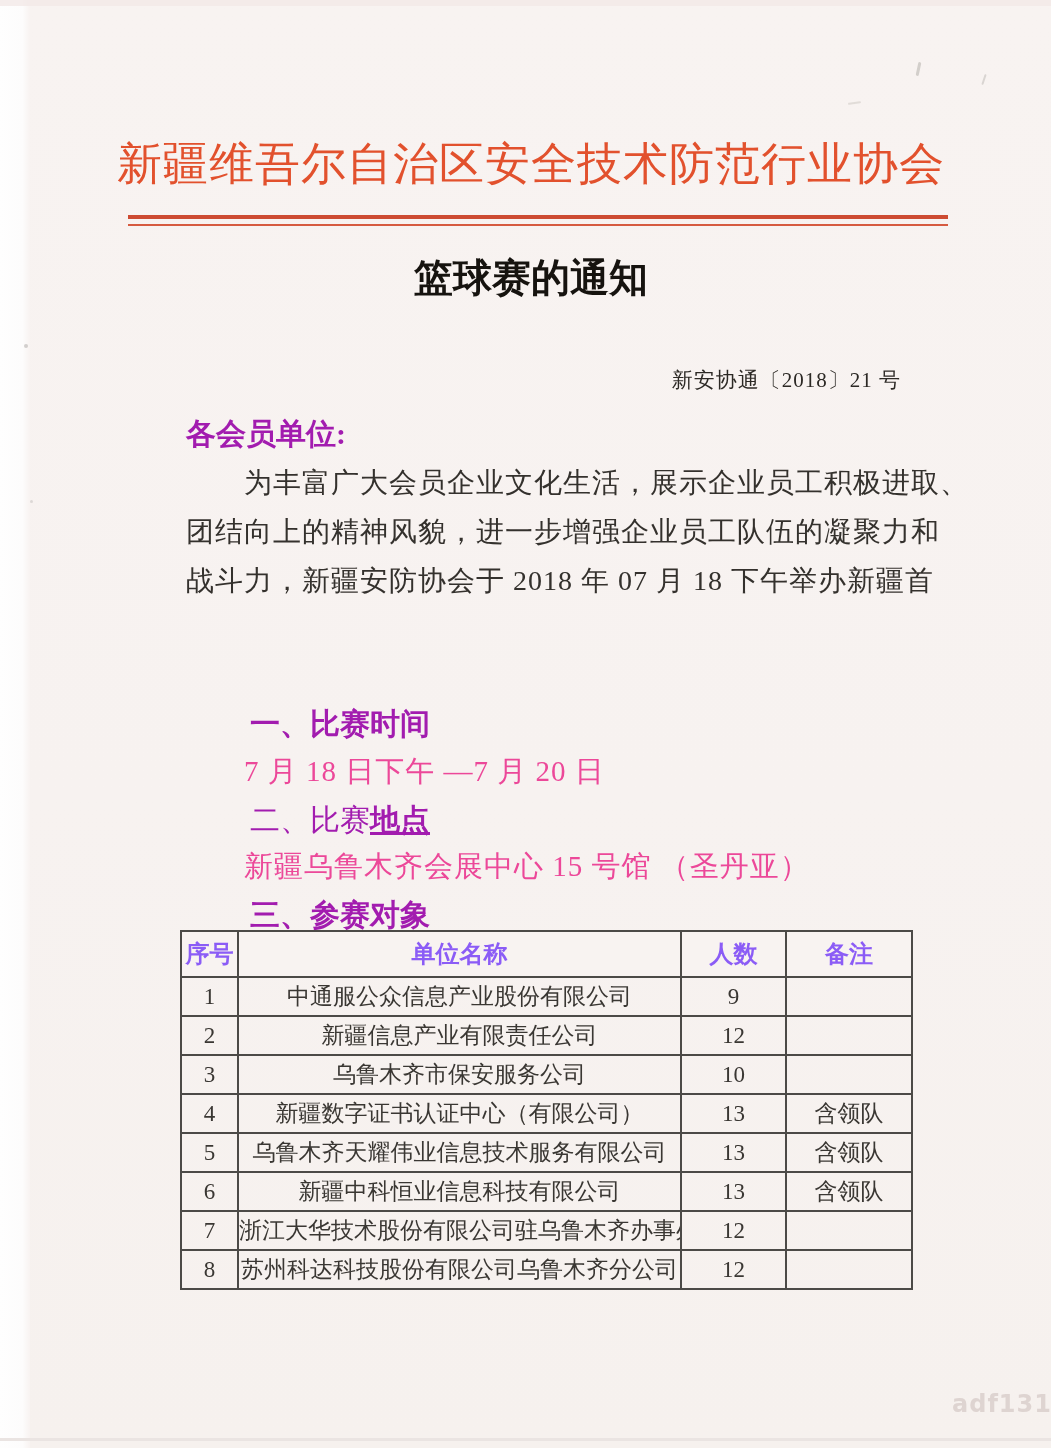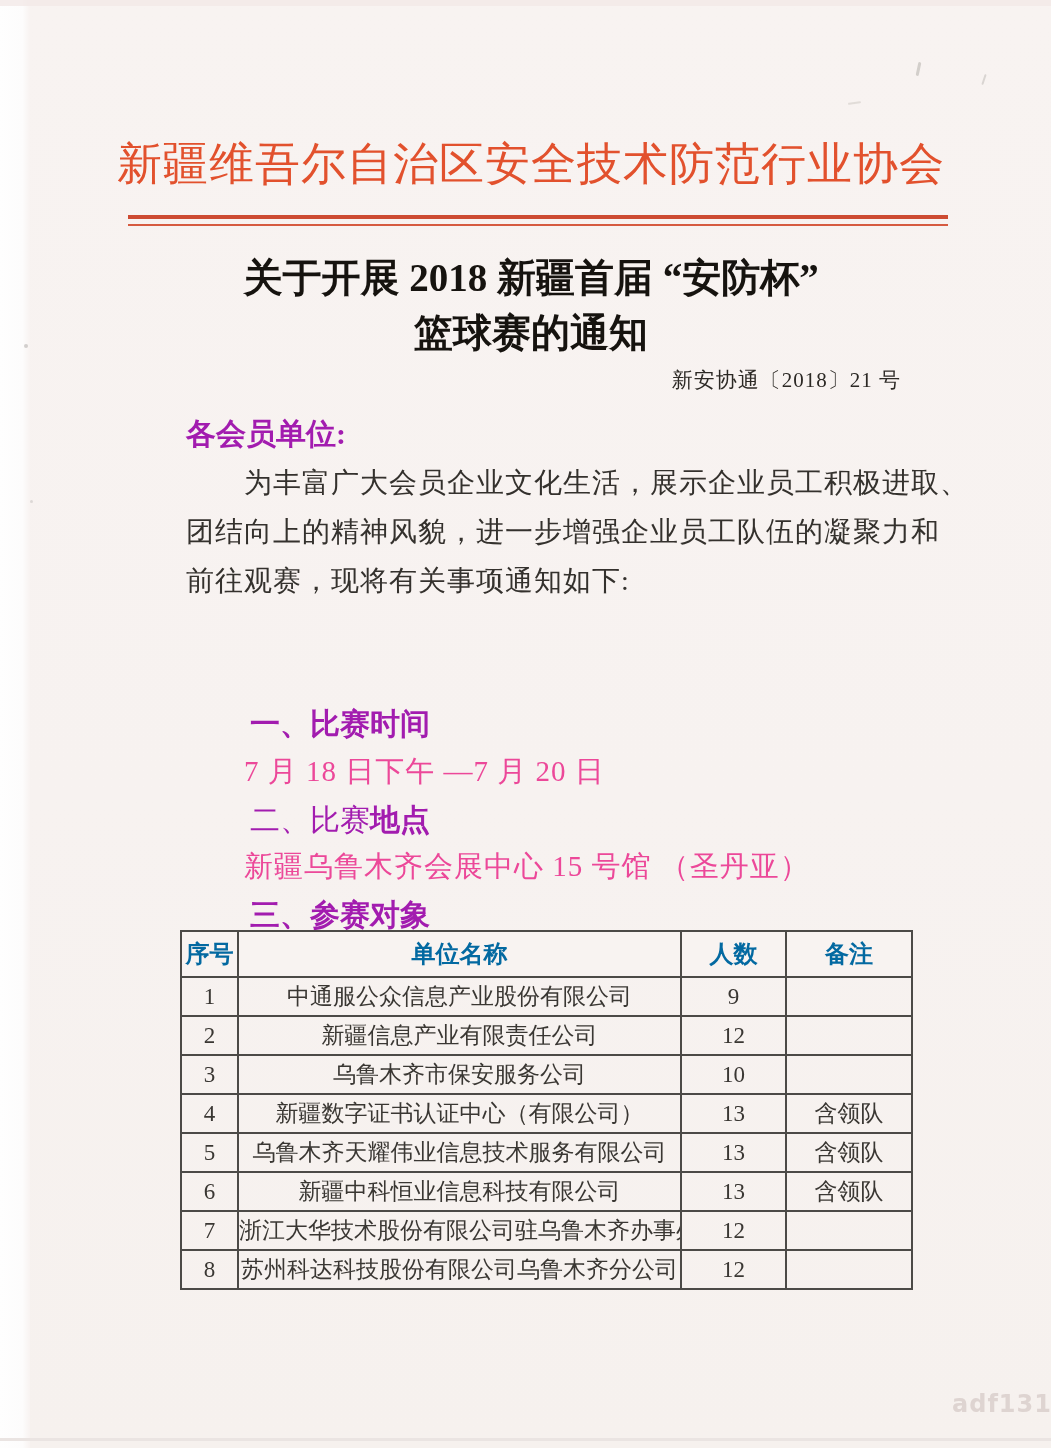--- a/index.html
+++ b/index.html
@@ -30,29 +30,29 @@
 
   .salutation { position:absolute; top:414px; left:186px; font-size:30px; font-weight:bold; color:#a21caf; }
 
   .body-block { position:absolute; top:458px; left:186px; width:730px; font-size:28px; color:#34312d; }
   .body-block .line { height:49px; line-height:49px; letter-spacing:1px; white-space:nowrap; }
   .body-block .line.first { text-indent:58px; }
 
   .sec-heading { position:absolute; left:250px; font-size:30px; color:#a21caf; font-weight:bold; white-space:nowrap; }
   .sec-content { position:absolute; left:244px; font-size:29px; color:#ec4899; white-space:nowrap; letter-spacing:1px; }
   .w-normal { font-weight:normal; }
-  .w-bold { font-weight:bold; }
+  .w-bold { font-weight:bold;text-decoration:underline; }
 
   .roster { position:absolute; top:930px; left:180px; }
   .roster table { border-collapse:collapse; table-layout:fixed; width:731px; }
   .roster th, .roster td {
     border:2px solid #4c4a47; text-align:center; vertical-align:middle;
     overflow:hidden; white-space:nowrap; padding:0;
   }
-  .roster th { height:44px; font-size:24px; font-weight:bold; color:#0369a1; background:#f8f3f1; }
+  .roster th { height:44px; font-size:24px; font-weight:bold; color:#8b5cf6; background:#f8f3f1; }
   .roster td { height:37px; font-size:23px; color:#3a3733; }
 
   .watermark {
     position:absolute; top:1390px; left:952px; white-space:nowrap;
     font-family:"DejaVu Sans", sans-serif; font-size:24px; font-weight:bold;
     color:#ded4d1; letter-spacing:1px;
   }
 
   
   .pencil-mark-1 { position:absolute; top:62px; left:917px; width:3px; height:14px;
@@ -71,32 +71,31 @@
 <div class="top-strip"></div>
 
 <div class="assoc-name">新疆维吾尔自治区安全技术防范行业协会</div>
 
 <div class="red-rule">
   <div class="thick"></div>
   <div class="thin"></div>
 </div>
 
 <div class="doc-title">
-  <div>关于开展 2018 新疆首届 “安防杯”</div>
   <div>篮球赛的通知</div>
 </div>
 
 <div class="doc-number">新安协通〔2018〕21 号</div>
 
 <div class="salutation">各会员单位:</div>
 
 <div class="body-block">
   <div class="line first">为丰富广大会员企业文化生活，展示企业员工积极进取、</div>
   <div class="line">团结向上的精神风貌，进一步增强企业员工队伍的凝聚力和</div>
-  <div class="line">前往观赛，现将有关事项通知如下:</div>
+  <div class="line">战斗力，新疆安防协会于 2018 年 07 月 18 下午举办新疆首</div>
 </div>
 
 <div class="sec-heading" style="top:704px;">一、比赛时间</div>
 <div class="sec-content" style="top:752px;">7 月 18 日下午 —7 月 20 日</div>
 
 <div class="sec-heading w-normal" style="top:800px;"><span class="w-normal">二、比赛</span><span class="w-bold">地点</span></div>
 <div class="sec-content" style="top:847px;">新疆乌鲁木齐会展中心 15 号馆 （圣丹亚）</div>
 
 <div class="sec-heading" style="top:895px;">三、参赛对象</div>
 

